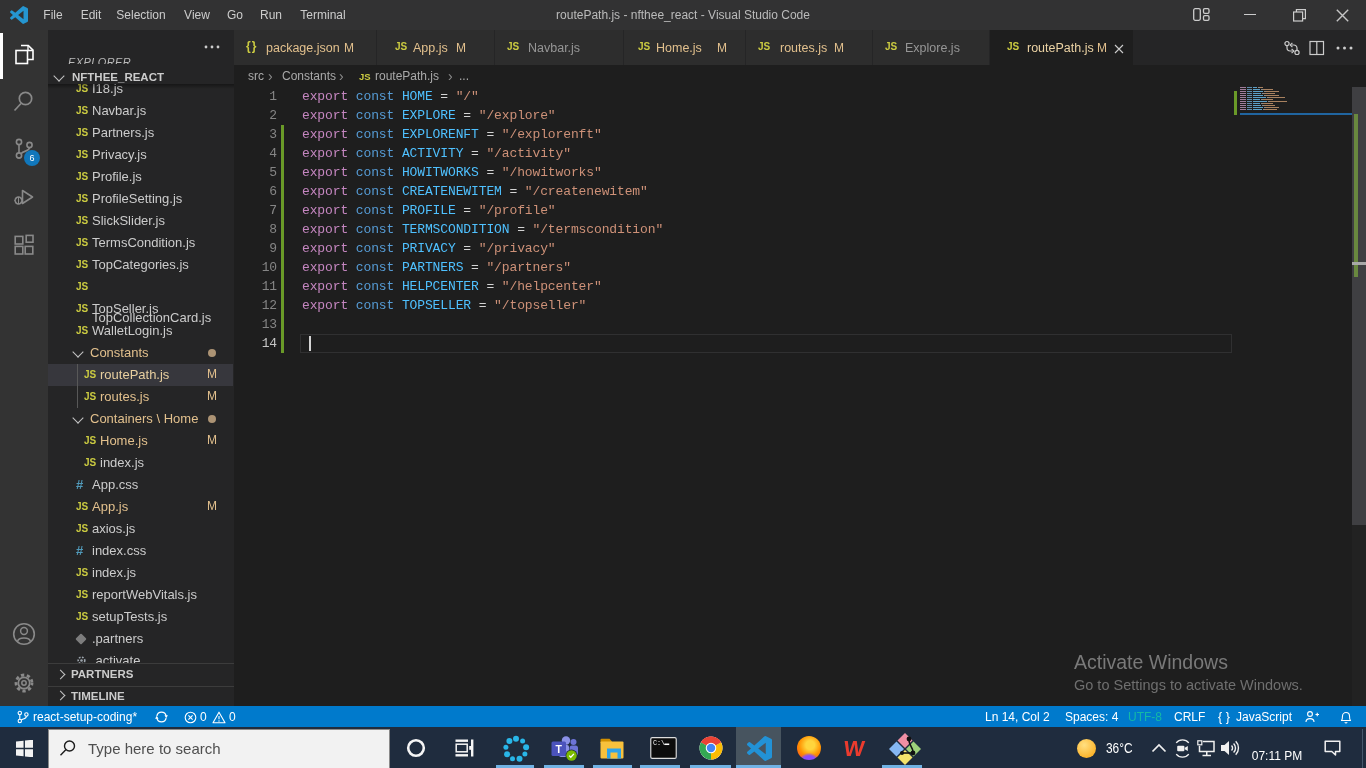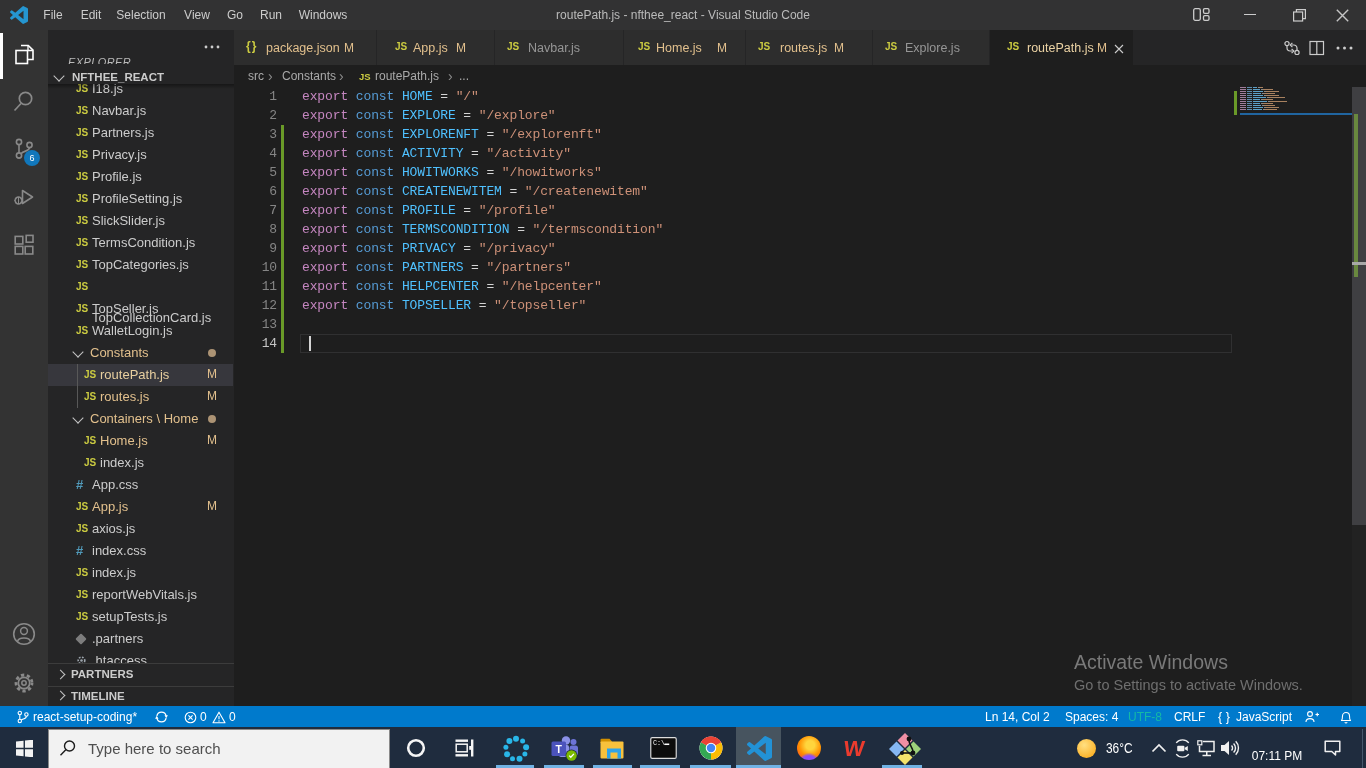--- a/index.html
+++ b/index.html
@@ -18,21 +18,21 @@
 <path fill="#2596d1" d="M96.46 10.8 75.9.92a6.23 6.23 0 0 0-7.1 1.21L29.3 38.17 12.06 25.1a4.15 4.15 0 0 0-5.3.24L1.2 30.4a4.16 4.16 0 0 0 0 6.15L16.15 50 1.19 63.45a4.16 4.16 0 0 0 0 6.15l5.55 5.05a4.15 4.15 0 0 0 5.3.24L29.3 61.83l39.5 36.04a6.22 6.22 0 0 0 7.1 1.2l20.56-9.88a6.23 6.23 0 0 0 3.54-5.62V16.42a6.23 6.23 0 0 0-3.54-5.63z"></path>
 <path fill="#3daee4" d="M75.01 73.22 45.05 50l29.96-23.22z" opacity="0"></path>
 <path fill="#323233" d="M75.01 73.22 45.05 50l29.96-23.22z"></path>
 </svg>
 <div class="abs" style="left:53px;top:8px;transform:translateX(-50%);font-size:12px;color:#cccccc;">File</div>
 <div class="abs" style="left:91px;top:8px;transform:translateX(-50%);font-size:12px;color:#cccccc;">Edit</div>
 <div class="abs" style="left:141px;top:8px;transform:translateX(-50%);font-size:12px;color:#cccccc;">Selection</div>
 <div class="abs" style="left:197px;top:8px;transform:translateX(-50%);font-size:12px;color:#cccccc;">View</div>
 <div class="abs" style="left:235px;top:8px;transform:translateX(-50%);font-size:12px;color:#cccccc;">Go</div>
 <div class="abs" style="left:271px;top:8px;transform:translateX(-50%);font-size:12px;color:#cccccc;">Run</div>
-<div class="abs" style="left:323px;top:8px;transform:translateX(-50%);font-size:12px;color:#cccccc;">Windows</div>
+<div class="abs" style="left:323px;top:8px;transform:translateX(-50%);font-size:12px;color:#cccccc;">Terminal</div>
 <div class="abs" style="left:356px;top:8px;transform:translateX(-50%);font-size:12px;color:#cccccc;margin-top:40px;">Help</div>
 <div class="abs" style="left:683px;top:8px;transform:translateX(-50%);font-size:12px;color:#bbbbbb;white-space:nowrap;">routePath.js - nfthee_react - Visual Studio Code</div>
 
 <svg class="abs" style="left:1193px;top:8px;" width="17" height="14" viewBox="0 0 17 14">
 <rect x="0.7" y="0.7" width="6.6" height="11.6" rx="1.5" fill="none" stroke="#cccccc" stroke-width="1.3"></rect>
 <rect x="10.5" y="0.7" width="5.5" height="4.6" rx="1.2" fill="none" stroke="#cccccc" stroke-width="1.3"></rect>
 <rect x="10.5" y="7.7" width="5.5" height="4.6" rx="1.2" fill="none" stroke="#cccccc" stroke-width="1.3"></rect>
 </svg>
 
 <div class="abs" style="left:1244px;top:14px;width:12px;height:1.4px;background:#cccccc;"></div>
@@ -210,21 +210,21 @@
 </div>
 <div class="row" style="top:628px;">
 <span class="abs" style="left:29px;top:7px;width:8px;height:8px;background:#7d7d7d;transform:rotate(45deg);border-radius:1px;"></span>
 <span class="rowt" style="left:44px;color:#cccccc;">.partners</span>
 </div>
 <div class="row" style="top:650px;">
 <svg class="abs" style="left:28px;top:5px;" width="11" height="11" viewBox="0 0 12 12">
       <circle cx="6" cy="6" r="3.6" fill="none" stroke="#9da5ad" stroke-width="1.8" stroke-dasharray="1.9 1.5"></circle>
       <circle cx="6" cy="6" r="1.4" fill="#9da5ad"></circle>
     </svg>
-<span class="rowt" style="left:44px;color:#cccccc;">.htaccess</span>
+<span class="rowt" style="left:44px;color:#cccccc;">.activate</span>
 </div>
 <div class="abs" style="left:77px;top:364px;width:1px;height:44px;background:#585858;z-index:3;"></div>
 <div class="abs" style="left:48px;top:663px;width:186px;height:43px;background:#252526;z-index:4;"></div>
 <div class="abs" style="left:48px;top:663px;width:186px;height:1px;background:#3c3c3c;z-index:5;"></div>
 <div class="chevr" style="left:57px;top:671px;z-index:5;"></div>
 <div class="abs" style="left:71px;top:668px;font-size:11.5px;font-weight:bold;color:#cccccc;z-index:5;">PARTNERS</div>
 <div class="abs" style="left:48px;top:686px;width:186px;height:1px;background:#3c3c3c;z-index:5;"></div>
 <div class="chevr" style="left:57px;top:692px;z-index:5;"></div>
 <div class="abs" style="left:71px;top:689.5px;font-size:11.5px;font-weight:bold;color:#cccccc;z-index:5;">TIMELINE</div>
 

